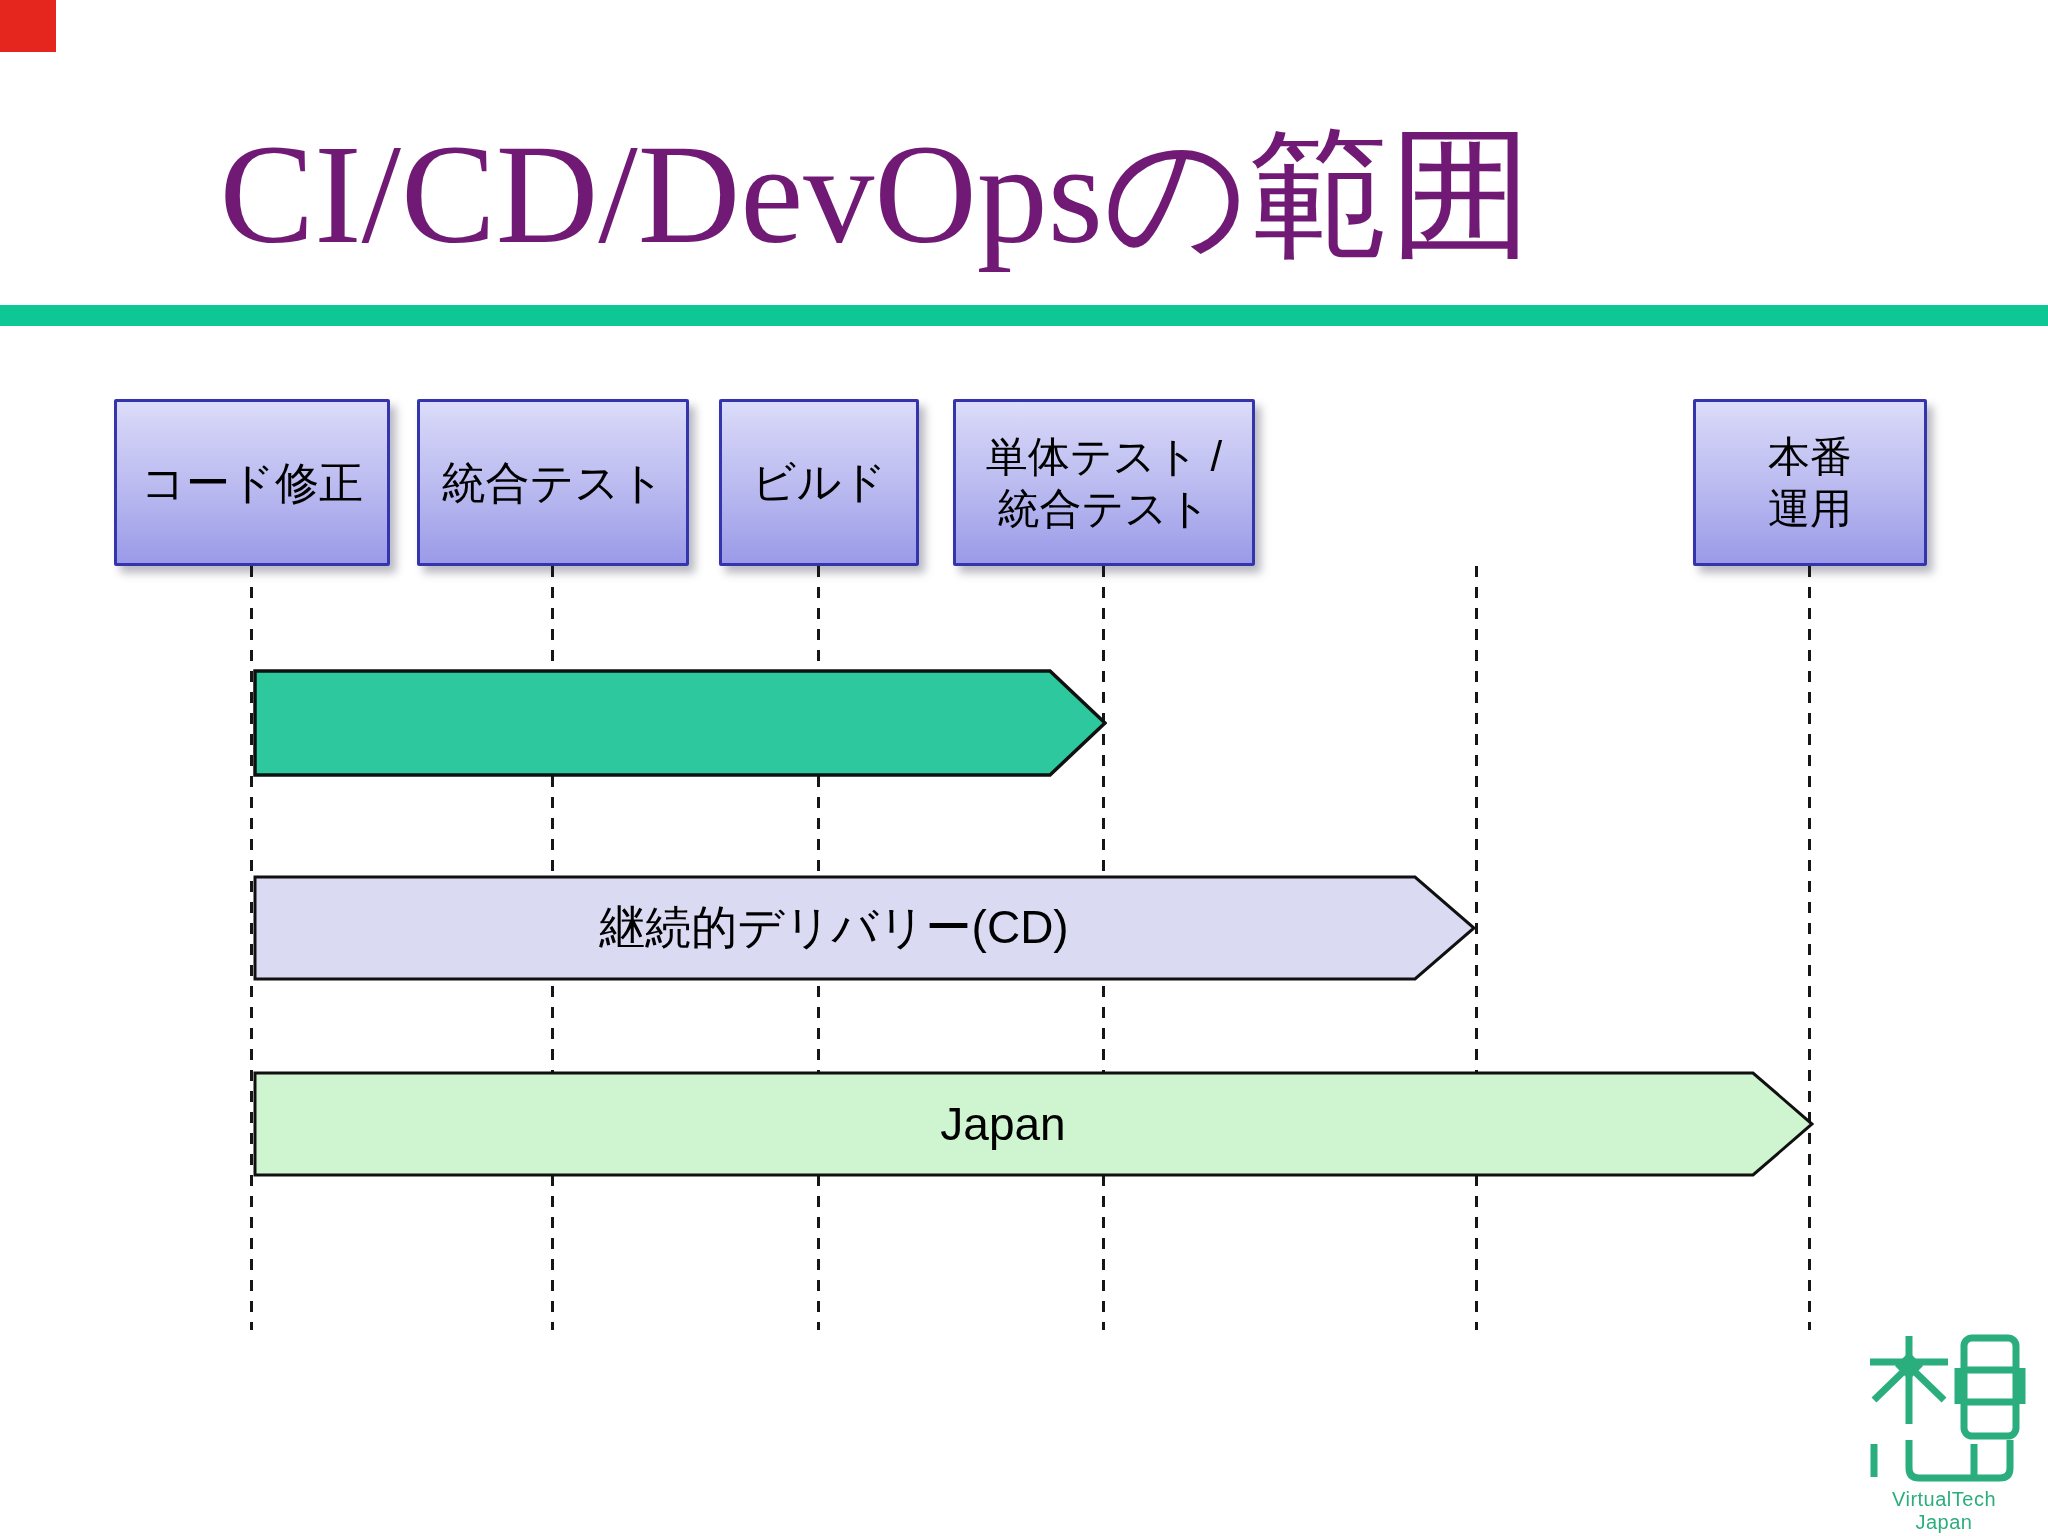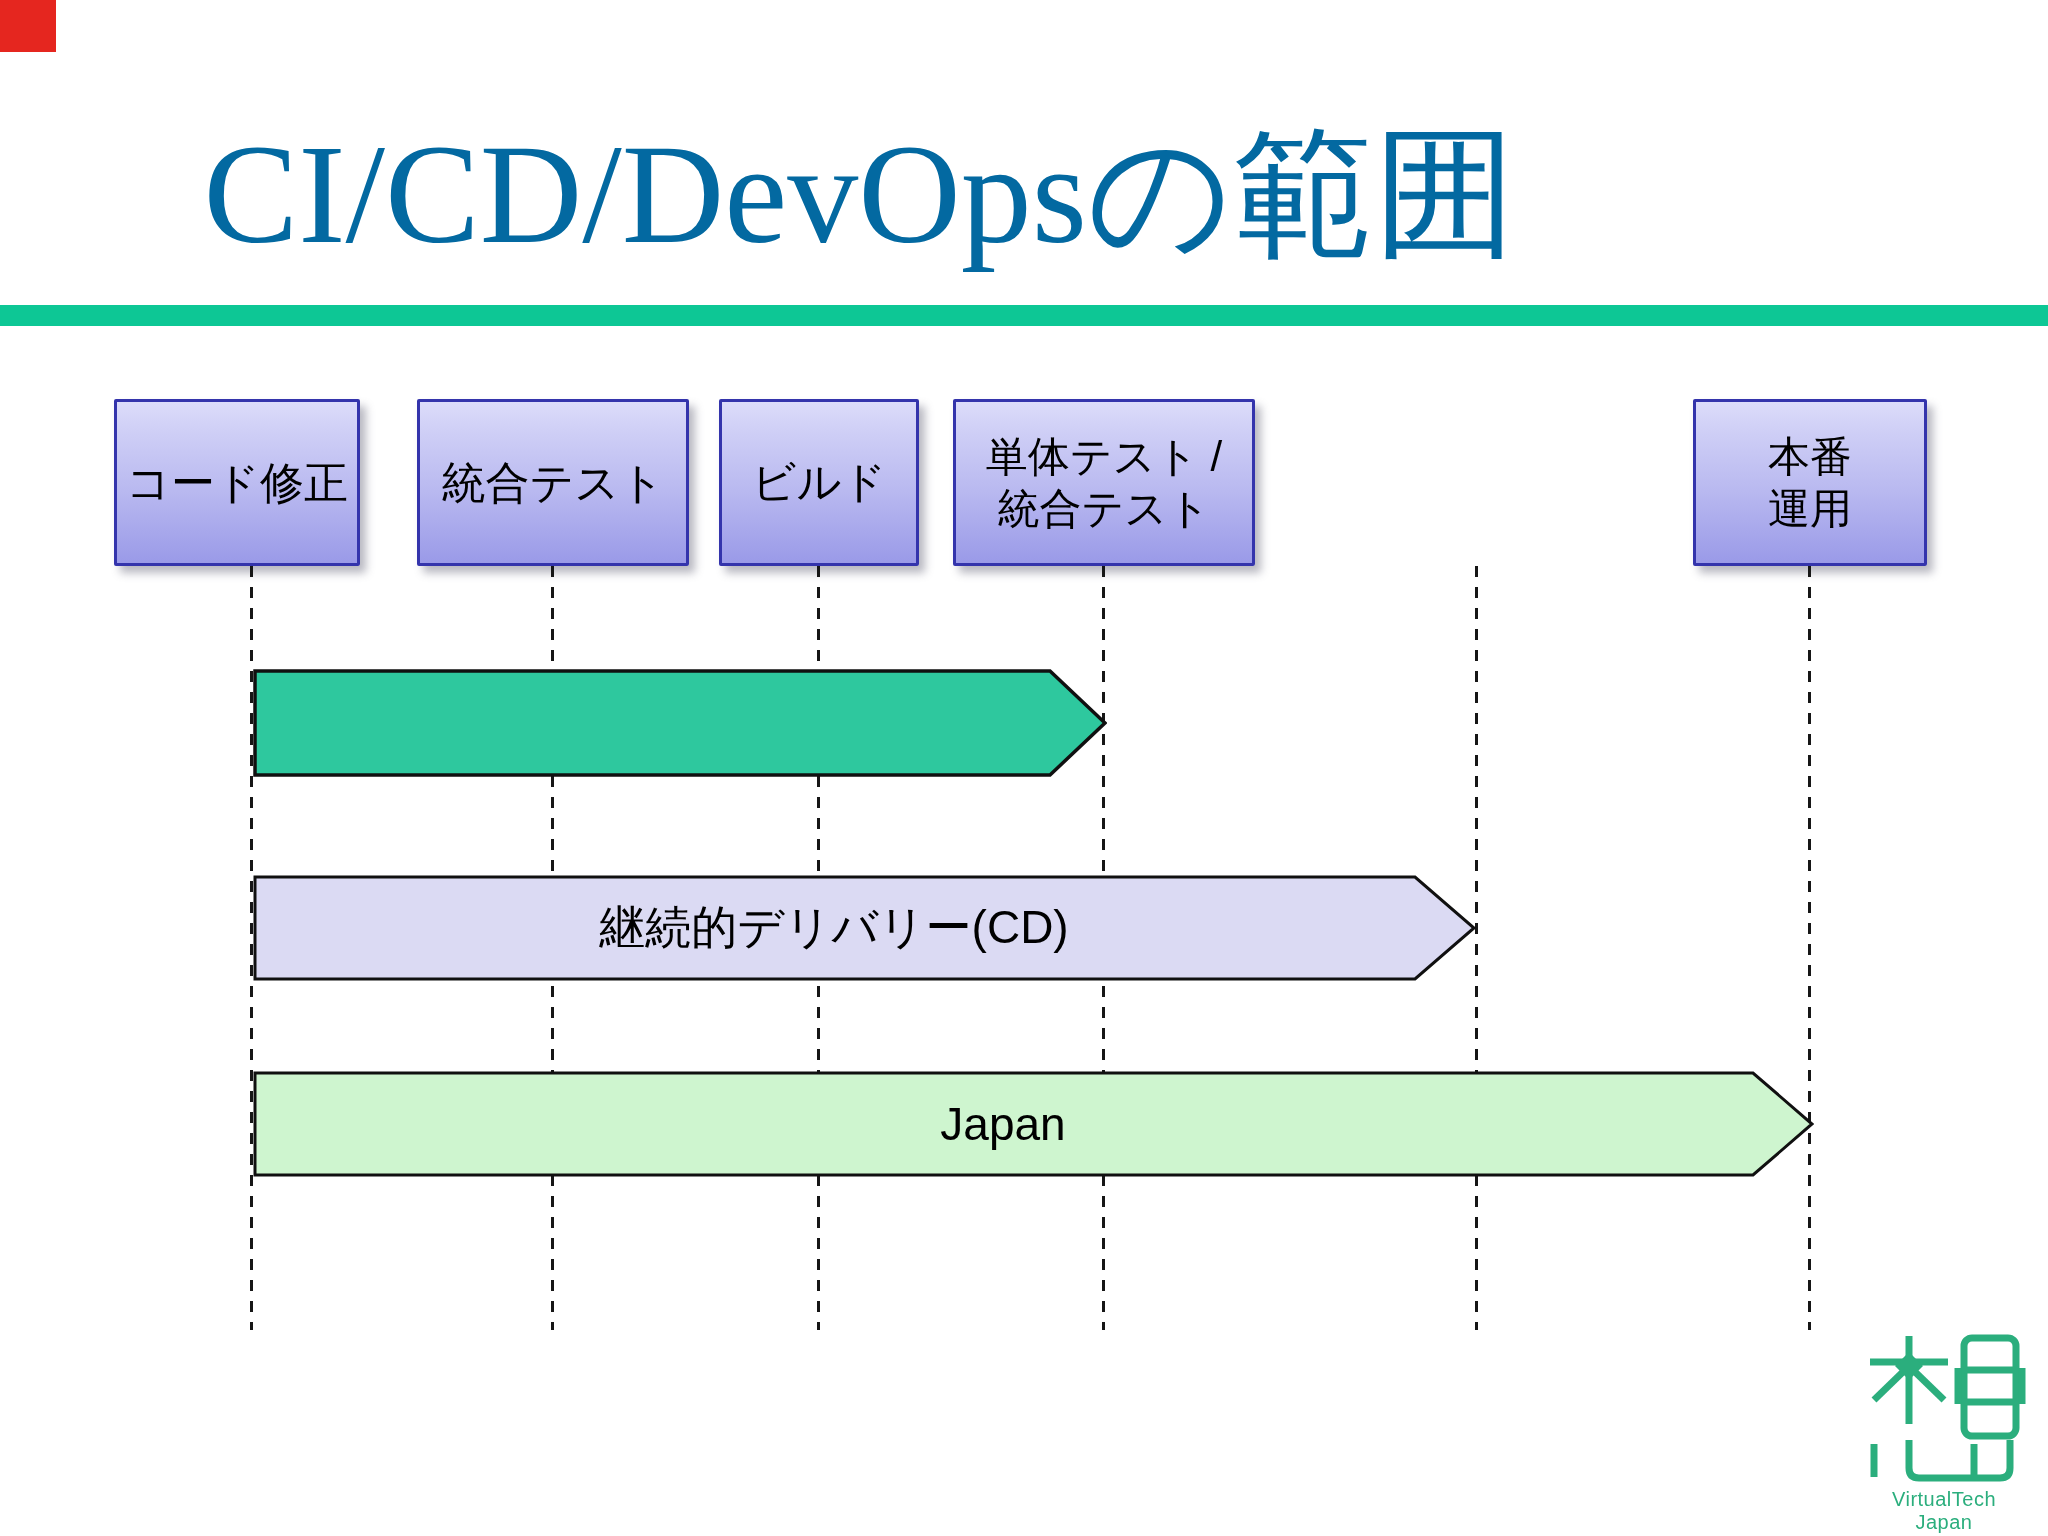--- a/index.html
+++ b/index.html
@@ -4,33 +4,33 @@
 <style>
   html,body{margin:0;padding:0;background:#ffffff;}
   .slide{
     position:relative;width:2048px;height:1536px;background:#ffffff;overflow:hidden;
     font-family:"Liberation Sans","DejaVu Sans",sans-serif;color:#000;
   }
   .rec-marker{position:absolute;left:0;top:0;width:56px;height:52px;background:#e5261f;}
   .slide-title{
     position:absolute;left:0;top:92px;width:1720px;height:205px;line-height:205px;
     text-align:center;font-family:"Liberation Serif","DejaVu Serif",serif;
-    font-size:142px;color:#0369a1;white-space:nowrap;
+    font-size:142px;color:#701a75;white-space:nowrap;padding-left:16px;
   }
   .divider{position:absolute;left:0;top:305px;width:2048px;height:21px;background:#0dc795;}
 
   .stage-box{
     position:absolute;top:399px;height:167px;
     border:3px solid #3434ac;border-radius:2px;box-sizing:border-box;
     background:linear-gradient(to bottom,#dcdcfa 0%,#cfcff6 18%,#b9b9f0 55%,#9a9ae8 100%);
     box-shadow:6px 7px 8px rgba(100,100,120,0.45);
     display:flex;align-items:center;justify-content:center;text-align:center;
   }
   .stage-box .lbl{white-space:pre-line;font-size:44px;line-height:1.22;color:#000;}
-  .b1{left:114px;width:246px;}
+  .b1{left:114px;width:276px;}
   .b2{left:417px;width:272px;}
   .b3{left:719px;width:200px;font-family:Liberation Serif, serif;}
   .b4{left:953px;width:302px;}
   .b4 .lbl,.b5 .lbl,.b6 .lbl{font-size:42px;}
   .b5{left:1285px;width:385px;}
   .b6{left:1693px;width:234px;}
 
   .dash{
     position:absolute;top:566px;height:764px;width:3px;
     background:repeating-linear-gradient(to bottom,#161616 0 11px,transparent 11px 21px);

